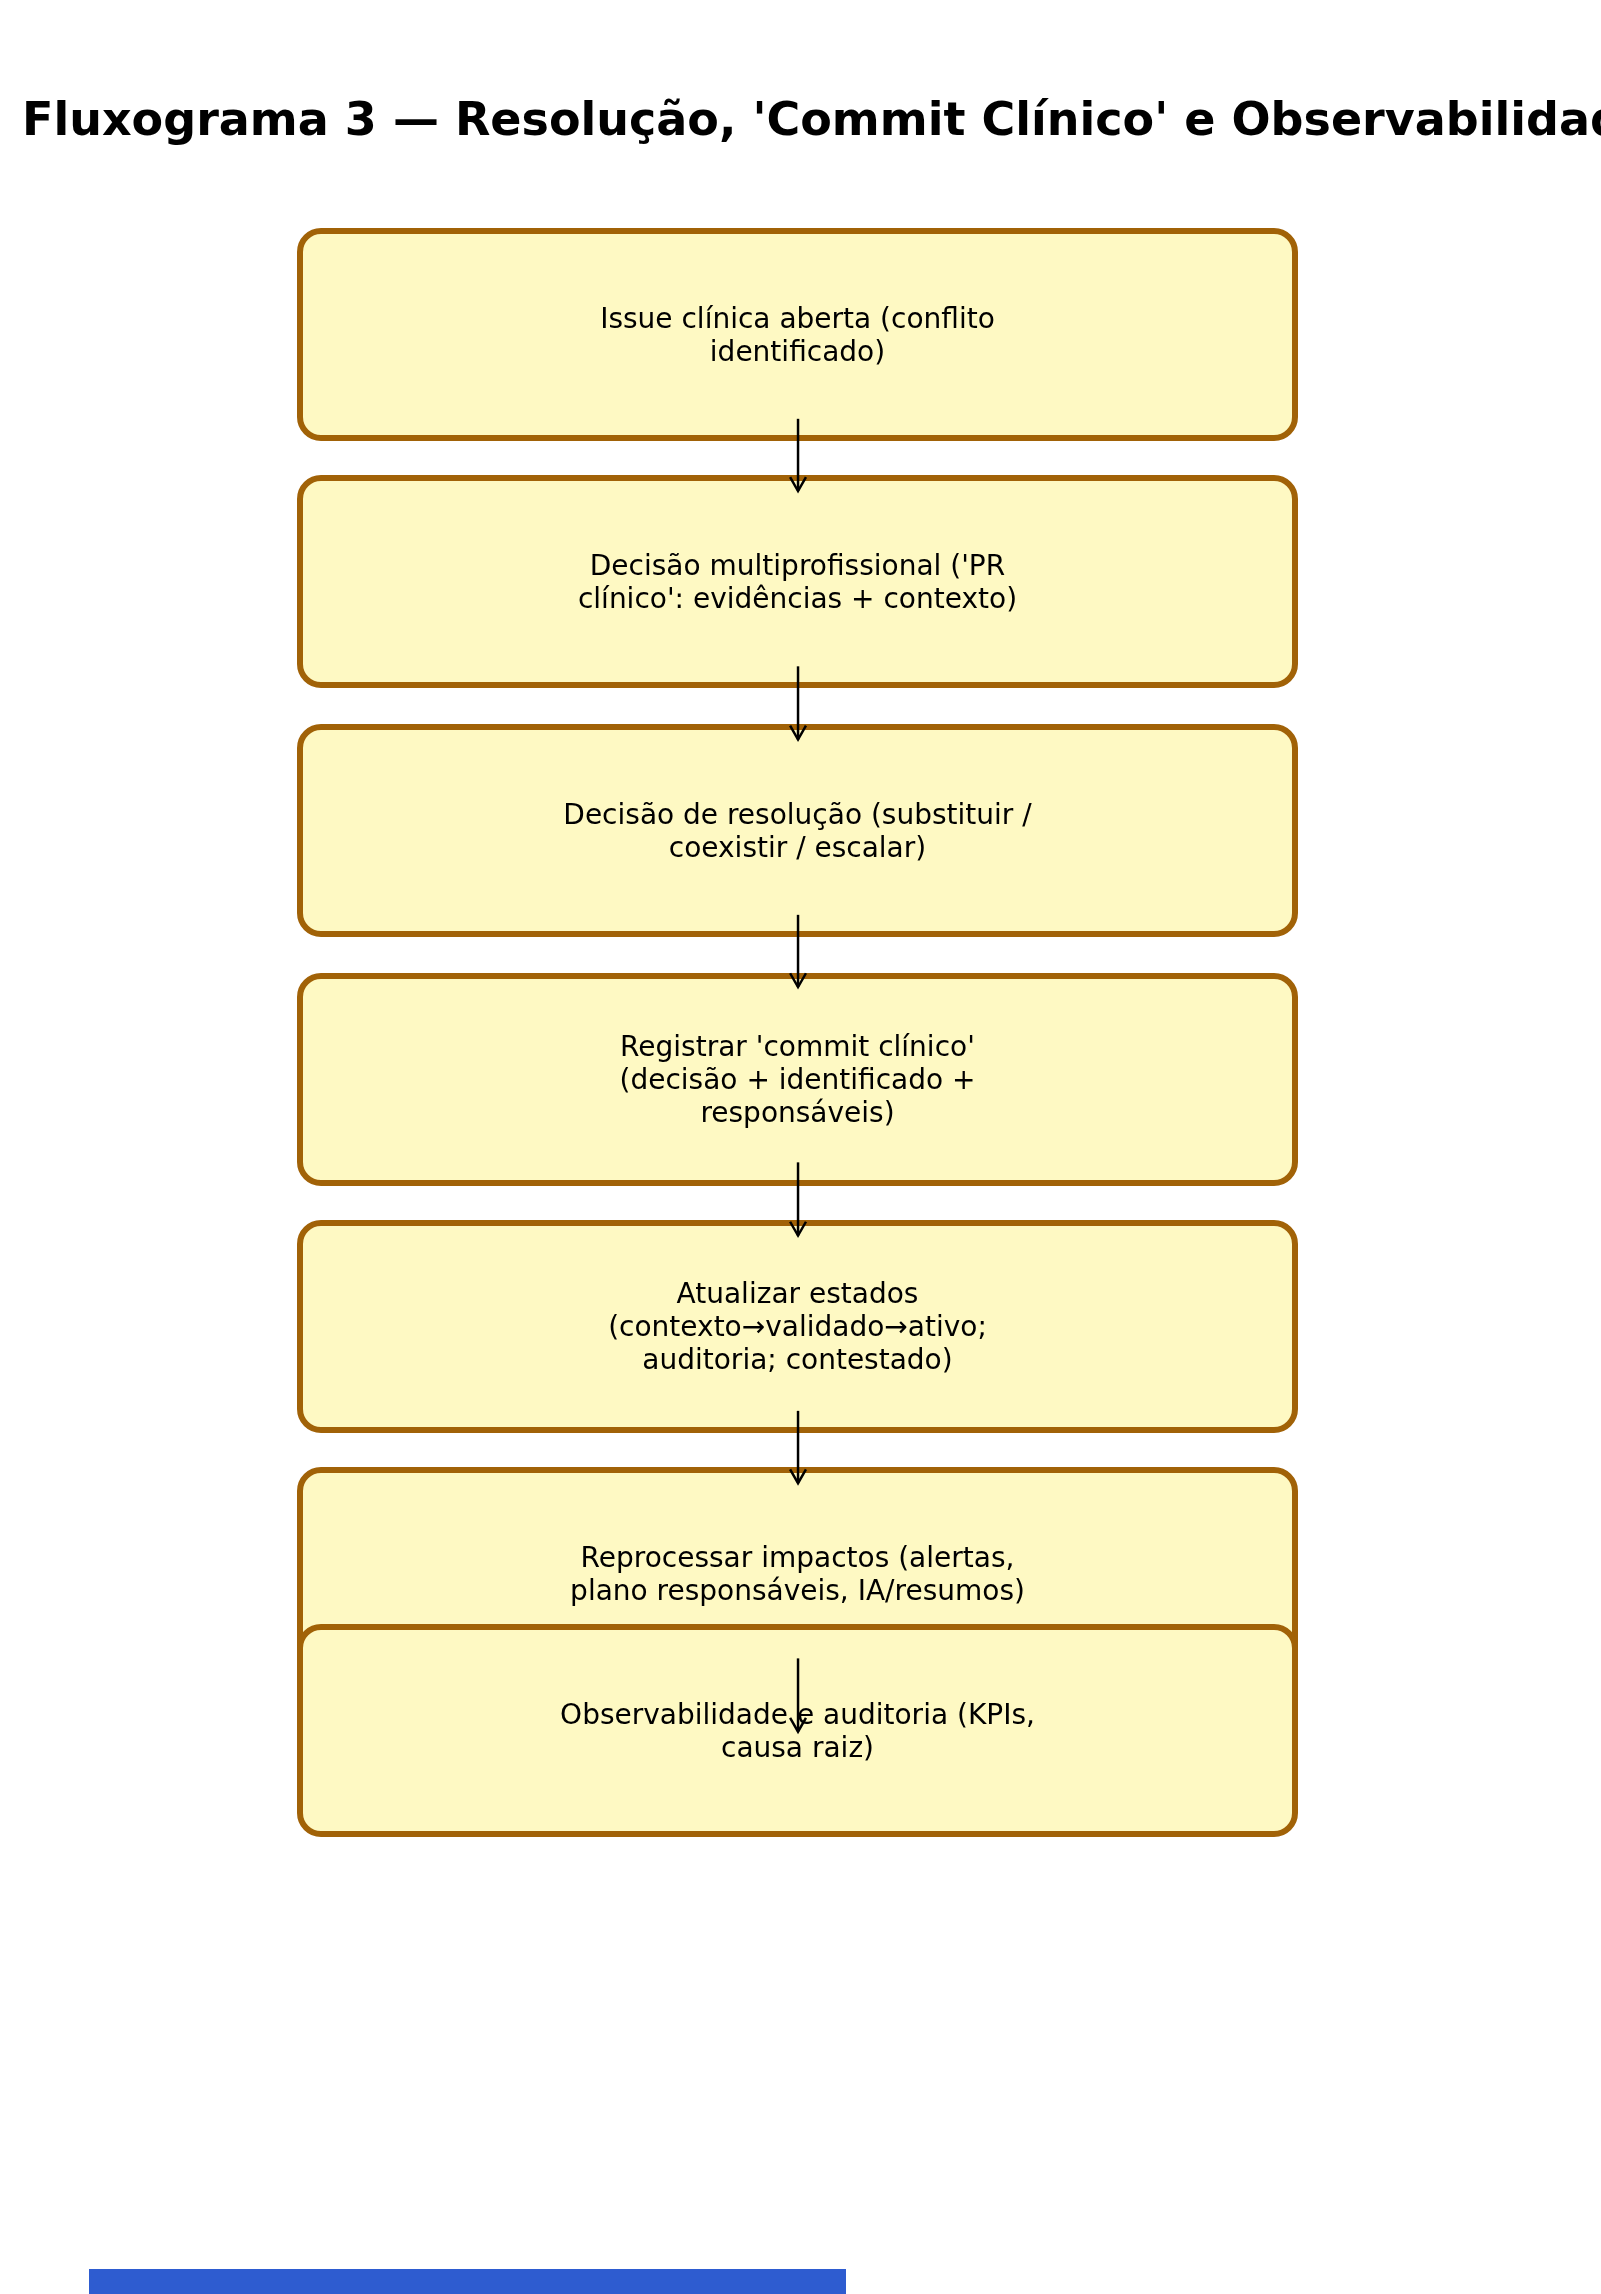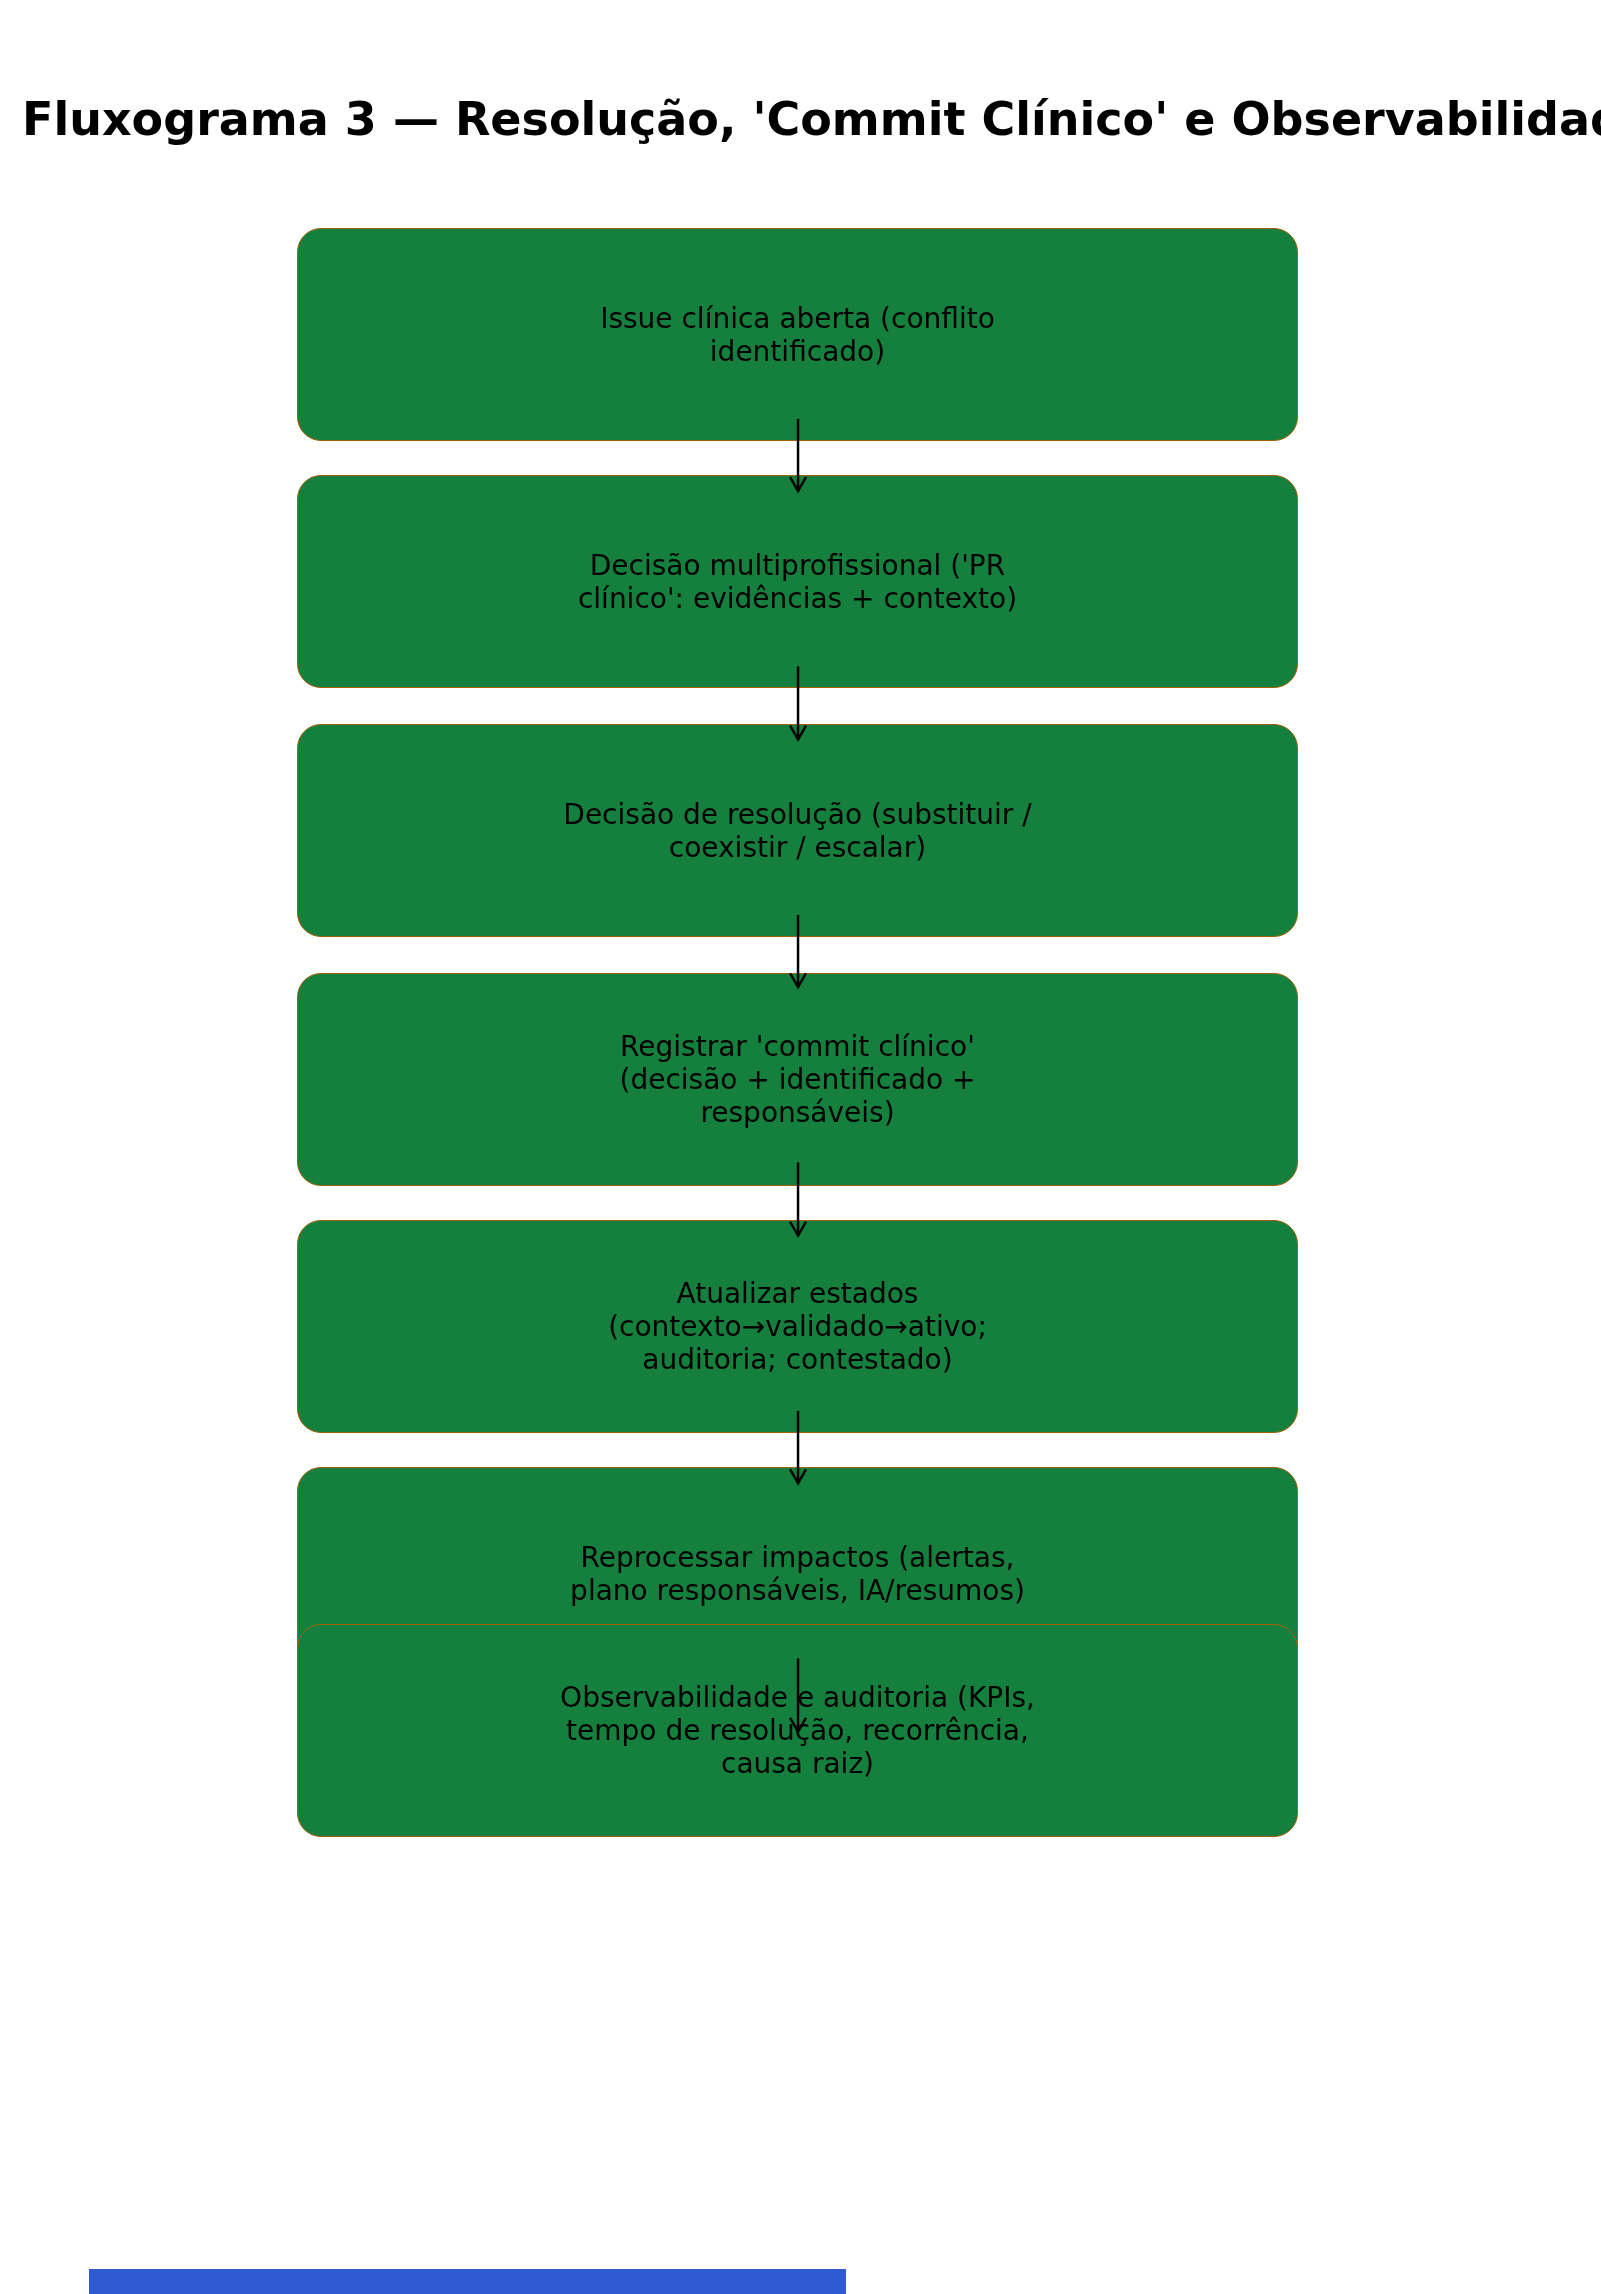--- a/index.html
+++ b/index.html
@@ -22,22 +22,22 @@
     font-weight: 700;
     white-space: nowrap;
     color: #000000;
   }
   .flow-node {
     position: absolute;
     left: 297px;
     width: 1001px;
     height: 213px;
     box-sizing: border-box;
-    background: #15803d;
-    border: 1px solid #a16207;
+    background: #fef9c3;
+    border: 6px solid #a16207;
     border-radius: 24px;
     display: flex;
     flex-direction: column;
     align-items: center;
     justify-content: center;
     text-align: center;
   }
   .node-line {
     font-size: 28px;
     line-height: 33px;
@@ -95,21 +95,20 @@
     <div class="node-line">auditoria; contestado)</div>
   </div>
 
   <div class="flow-node" style="top:1467px">
     <div class="node-line">Reprocessar impactos (alertas,</div>
     <div class="node-line">plano responsáveis, IA/resumos)</div>
   </div>
 
   <div class="flow-node" style="top:1624px">
     <div class="node-line">Observabilidade e auditoria (KPIs,</div>
-    <div class="node-line">tempo de resolução, recorrência,</div>
     <div class="node-line">causa raiz)</div>
   </div>
 
   <svg class="arrow-layer" viewBox="0 0 1618 2318" xmlns="http://www.w3.org/2000/svg">
     <g stroke="#000000" stroke-width="2.5" fill="none">
       <g>
         <line x1="806" y1="423" x2="806" y2="496"></line>
         <path d="M798 482 L806 496 L814 482"></path>
       </g>
       <g>

